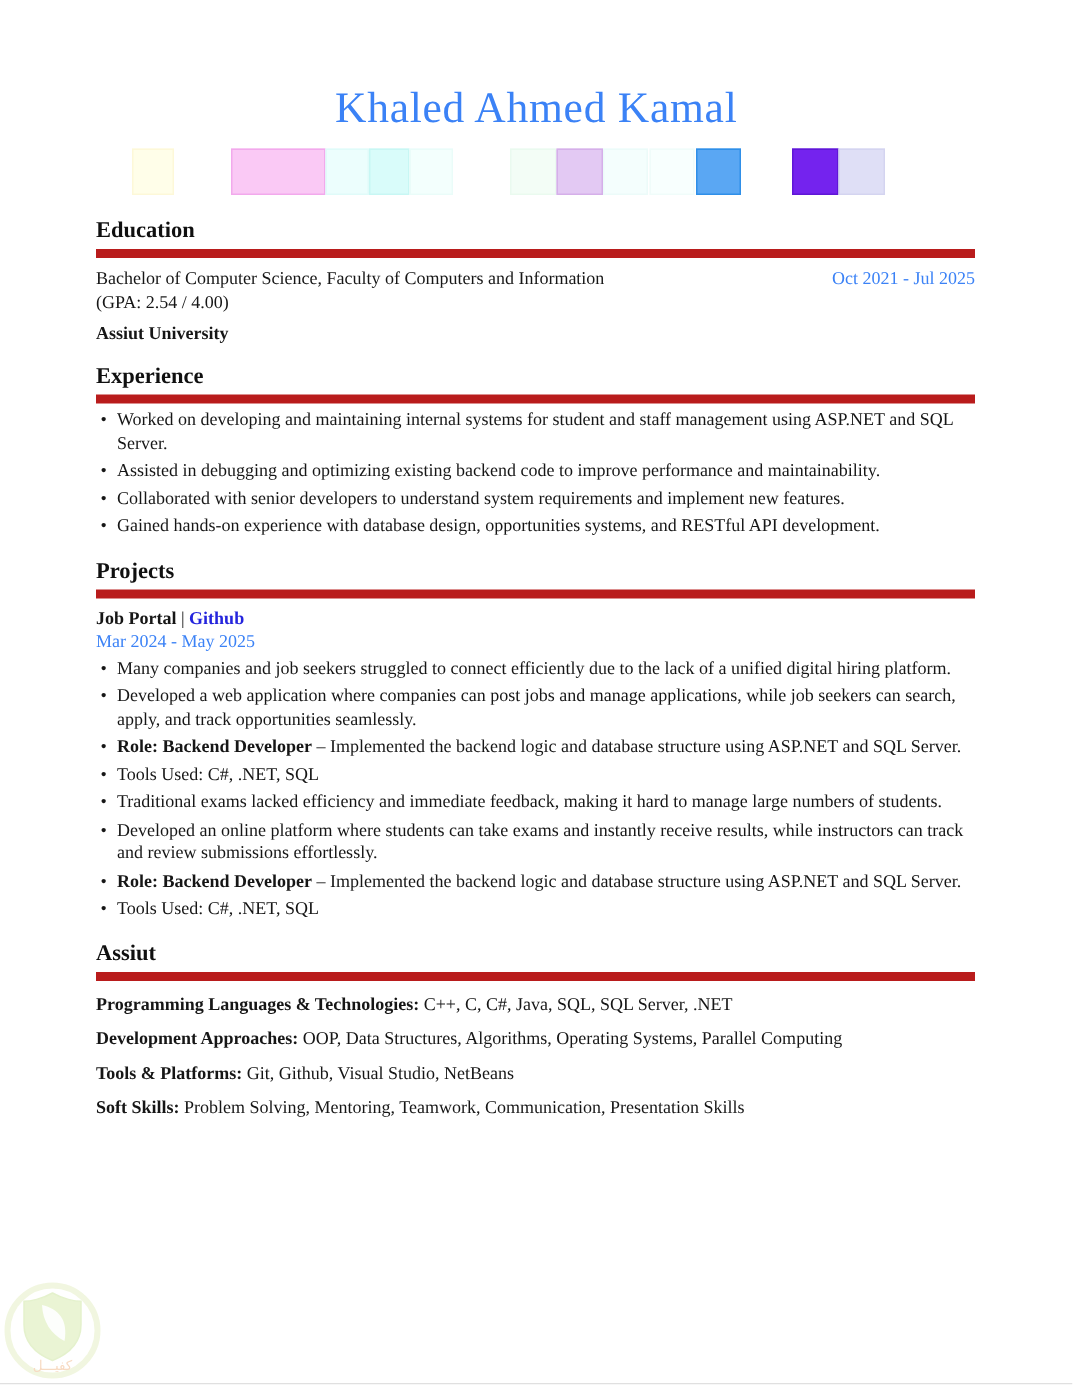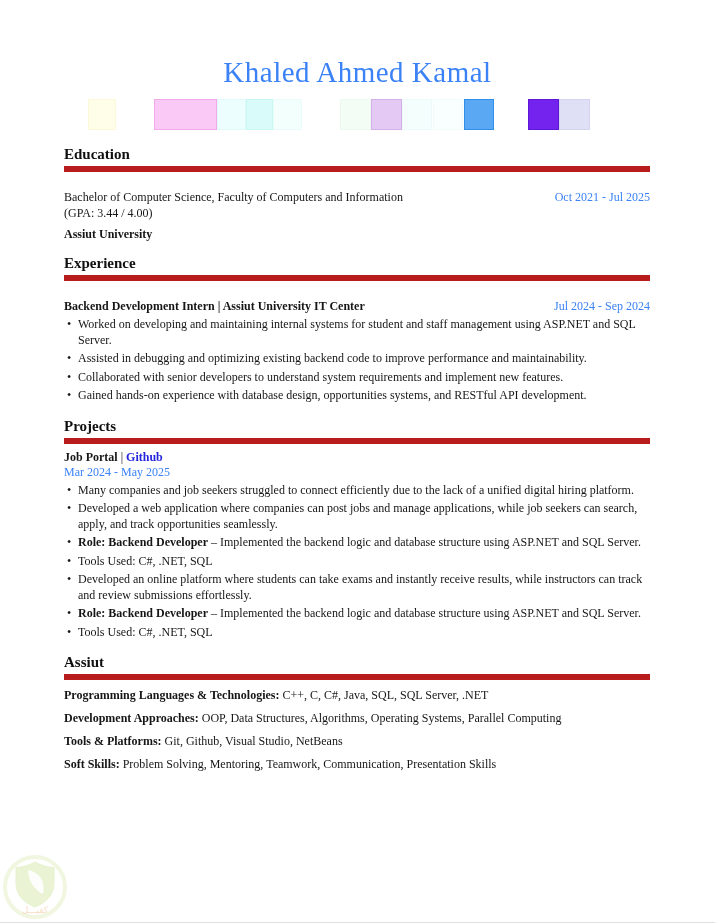--- a/index.html
+++ b/index.html
@@ -20,21 +20,21 @@
   h2.sec {
     font-size:15px; line-height:18px; font-weight:700; color:#101010;
     border-bottom:6px solid #b91c1c; padding-bottom:3px;
   }
   .sec-edu { margin-top:15px; }
   .sec-exp { margin-top:12px; }
   .sec-proj { margin-top:13px; }
   .sec-skills { margin-top:13px; }
   .row { display:flex; justify-content:space-between; align-items:baseline; }
   .body-txt { font-size:12px; line-height:15px; }
-  .entry-head { margin-top:18px;gap:36px; }
+  .entry-head { margin-top:6px;gap:36px; }
   .entry-head .lhs { font-weight:700; }
   .date { font-size:12px; line-height:15px; color:#3b82f6; white-space:nowrap; }
   .gpa { margin-top:1px; }
   .school { margin-top:6px; font-weight:700; }
   ul.bullets { list-style:none; margin-top:3px; }
   ul.bullets li {
     position:relative; padding-left:14px;
     font-size:12px; line-height:15.5px; margin-top:3px;
   }
   ul.bullets li::before {
@@ -71,28 +71,24 @@
     <div class="sw" style="left: 559px; width: 31px; background: rgb(223, 223, 246); border: 1px solid rgb(212, 212, 240);"></div>
   </div>
 
 <div class="content">
 
   <h2 class="sec sec-edu">Education</h2>
   <div class="row entry-head body-txt">
     <div>Bachelor of Computer Science, Faculty of Computers and Information</div>
     <div class="date">Oct 2021 - Jul 2025</div>
   </div>
-  <div class="body-txt gpa">(GPA: 3.44 / 4.00)</div>
+  <div class="body-txt gpa">(GPA: 2.54 / 4.00)</div>
   <div class="body-txt school">Assiut University</div>
 
   <h2 class="sec sec-exp">Experience</h2>
-  <div class="row entry-head body-txt">
-    <div class="lhs">Backend Development Intern | Assiut University IT Center</div>
-    <div class="date">Jul 2024 - Sep 2024</div>
-  </div>
   <ul class="bullets">
     <li><b></b><span>Worked on developing and maintaining internal systems for student and staff management using ASP.NET and SQL Server.</span></li>
     <li><b></b><span>Assisted in debugging and optimizing existing backend code to improve performance and maintainability.</span></li>
     <li><b></b><span>Collaborated with senior developers to understand system requirements and implement new features.</span></li>
     <li><b></b><span>Gained hands-on experience with database design, opportunities systems, and RESTful API development.</span></li>
   </ul>
 
   <h2 class="sec sec-proj">Projects</h2>
 
   <div class="row proj-head body-txt">
@@ -104,20 +100,21 @@
     <div class="date">Mar 2024 - May 2025</div>
   </div>
   <ul class="bullets">
     <li><b></b><span>Many companies and job seekers struggled to connect efficiently due to the lack of a unified digital hiring platform.</span></li>
     <li><b></b><span>Developed a web application where companies can post jobs and manage applications, while job seekers can search, apply, and track opportunities seamlessly.</span></li>
     <li><b>Role: Backend Developer</b><span> – Implemented the backend logic and database structure using ASP.NET and SQL Server.</span></li>
     <li><b></b><span>Tools Used: C#, .NET, SQL</span></li>
   </ul>
 
   <ul class="bullets">
+    <li><b></b><span>Traditional exams lacked efficiency and immediate feedback, making it hard to manage large numbers of students.</span></li>
     <li><b></b><span>Developed an online platform where students can take exams and instantly receive results, while instructors can track and review submissions effortlessly.</span></li>
     <li><b>Role: Backend Developer</b><span> – Implemented the backend logic and database structure using ASP.NET and SQL Server.</span></li>
     <li><b></b><span>Tools Used: C#, .NET, SQL</span></li>
   </ul>
 
   <h2 class="sec sec-skills">Assiut</h2>
   <div class="skill-row"><b>Programming Languages &amp; Technologies:</b><span> C++, C, C#, Java, SQL, SQL Server, .NET</span></div>
   <div class="skill-row"><b>Development Approaches:</b><span> OOP, Data Structures, Algorithms, Operating Systems, Parallel Computing</span></div>
   <div class="skill-row"><b>Tools &amp; Platforms:</b><span> Git, Github, Visual Studio, NetBeans</span></div>
   <div class="skill-row"><b>Soft Skills:</b><span> Problem Solving, Mentoring, Teamwork, Communication, Presentation Skills</span></div>

